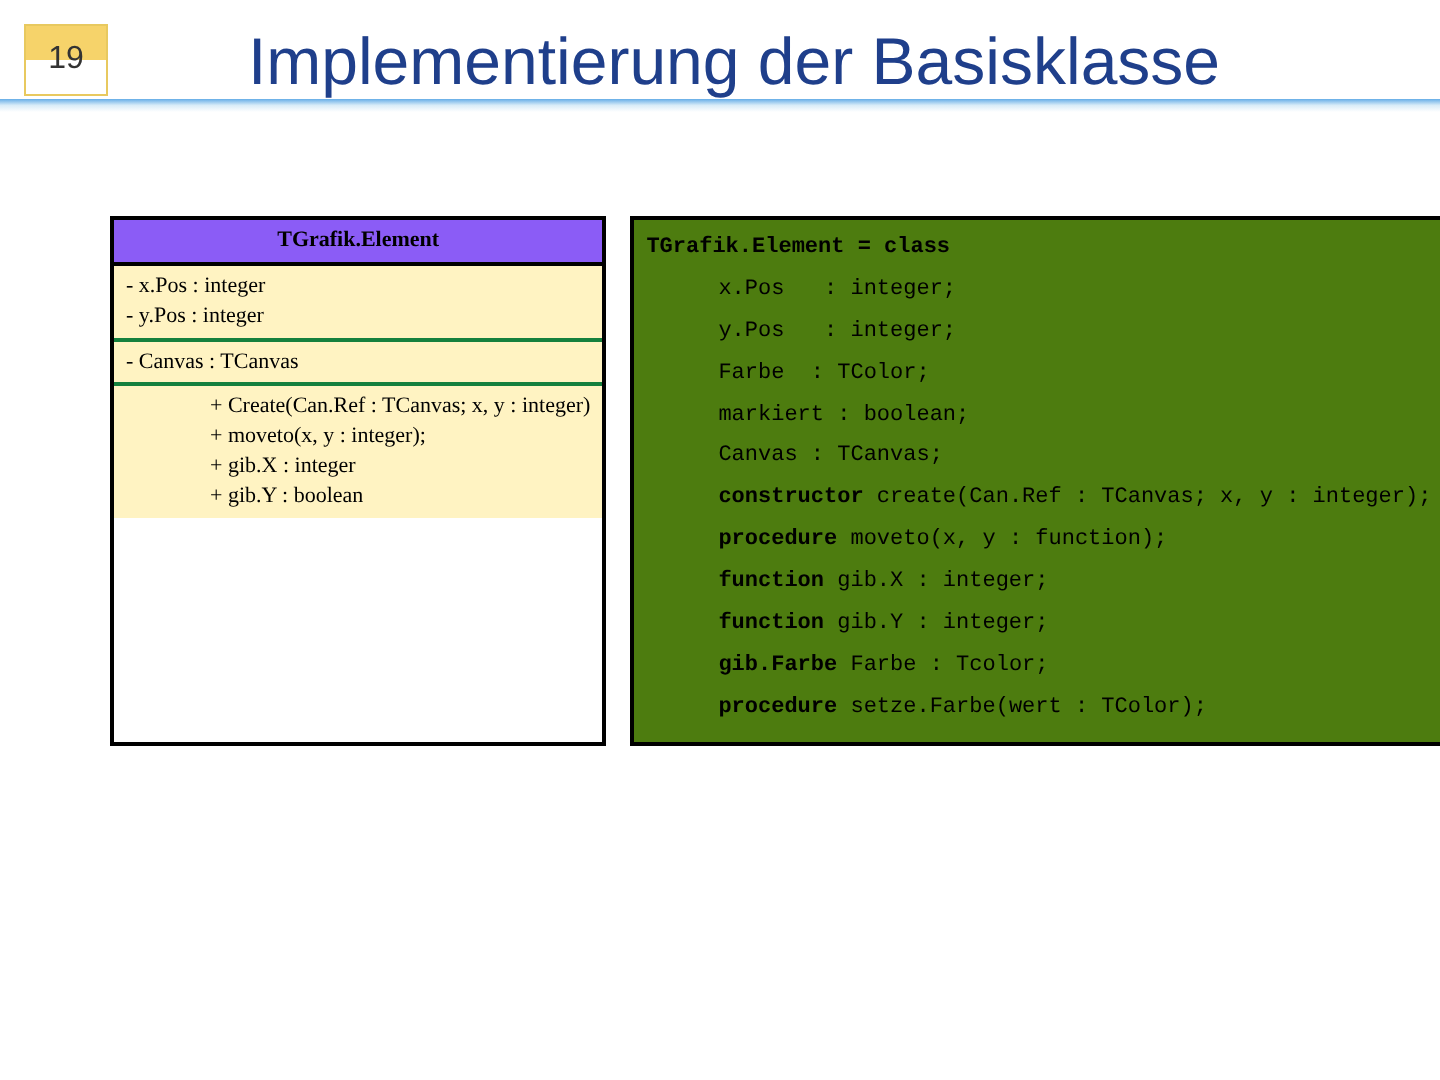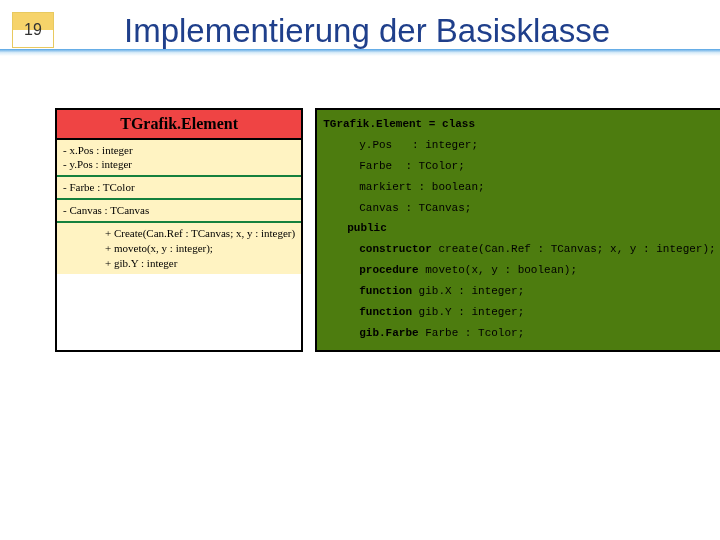--- a/index.html
+++ b/index.html
@@ -45,27 +45,27 @@
     padding: 50px 20px 0 55px;
     gap: 12px;
   }
   .uml-box {
     width: 250px;
     border: 2px solid #000;
     font-size: 11px;
     line-height: 1.35;
   }
   .uml-title {
-    background: #ef4444;
+    background: #8b5cf6;
     text-align: center;
     font-weight: bold;
     padding: 3px 0;
     border-bottom: 2px solid #000;
     font-family: "Times New Roman", serif;
-    font-size: 16px;
+    font-size: 11px;
   }
   .uml-sec {
     background: #fff3c2;
     padding: 3px 6px;
     border-bottom: 2px solid #15803d;
     font-family: "Times New Roman", serif;
   }
   .uml-sec:last-child { border-bottom: none; padding-left: 48px; }
   .uml-line { white-space: pre; }
   .code-box {
@@ -95,39 +95,38 @@
 
 <div class="content">
 
   <div class="uml-box">
     <div class="uml-title">TGrafik.Element</div>
     <div class="uml-sec">
       <div class="uml-line">- x.Pos : integer</div>
       <div class="uml-line">- y.Pos : integer</div>
     </div>
     <div class="uml-sec">
-      <div class="uml-line">- Farbe : TColor</div>
-    </div>
-    <div class="uml-sec">
       <div class="uml-line">- Canvas : TCanvas</div>
     </div>
     <div class="uml-sec">
       <div class="uml-line">+ Create(Can.Ref : TCanvas; x, y : integer)</div>
       <div class="uml-line">+ moveto(x, y : integer);</div>
-      <div class="uml-line">+ gib.Y : integer</div>
+      <div class="uml-line">+ gib.X : integer</div>
+      <div class="uml-line">+ gib.Y : boolean</div>
     </div>
   </div>
 
   <div class="code-box">
     <div class="code-line"><span class="kw">TGrafik.Element = </span><span class="kw">class</span></div>
+    <div class="code-line ind2">x.Pos   : integer;</div>
     <div class="code-line ind2">y.Pos   : integer;</div>
     <div class="code-line ind2">Farbe  : TColor;</div>
     <div class="code-line ind2">markiert : boolean;</div>
     <div class="code-line ind2">Canvas : TCanvas;</div>
-    <div class="code-line ind1"><span class="kw">public</span></div>
     <div class="code-line ind3"><span class="kw">constructor</span><span> create(Can.Ref : TCanvas; x, y : integer);</span></div>
-    <div class="code-line ind3"><span class="kw">procedure</span><span> moveto(x, y : boolean);</span></div>
+    <div class="code-line ind3"><span class="kw">procedure</span><span> moveto(x, y : function);</span></div>
     <div class="code-line ind3"><span class="kw">function</span><span> gib.X : integer;</span></div>
     <div class="code-line ind3"><span class="kw">function</span><span> gib.Y : integer;</span></div>
     <div class="code-line ind3"><span class="kw">gib.Farbe</span><span> Farbe : Tcolor;</span></div>
+    <div class="code-line ind3"><span class="kw">procedure</span><span> setze.Farbe(wert : TColor);</span></div>
   </div>
 
 </div>
 
 </body></html>

